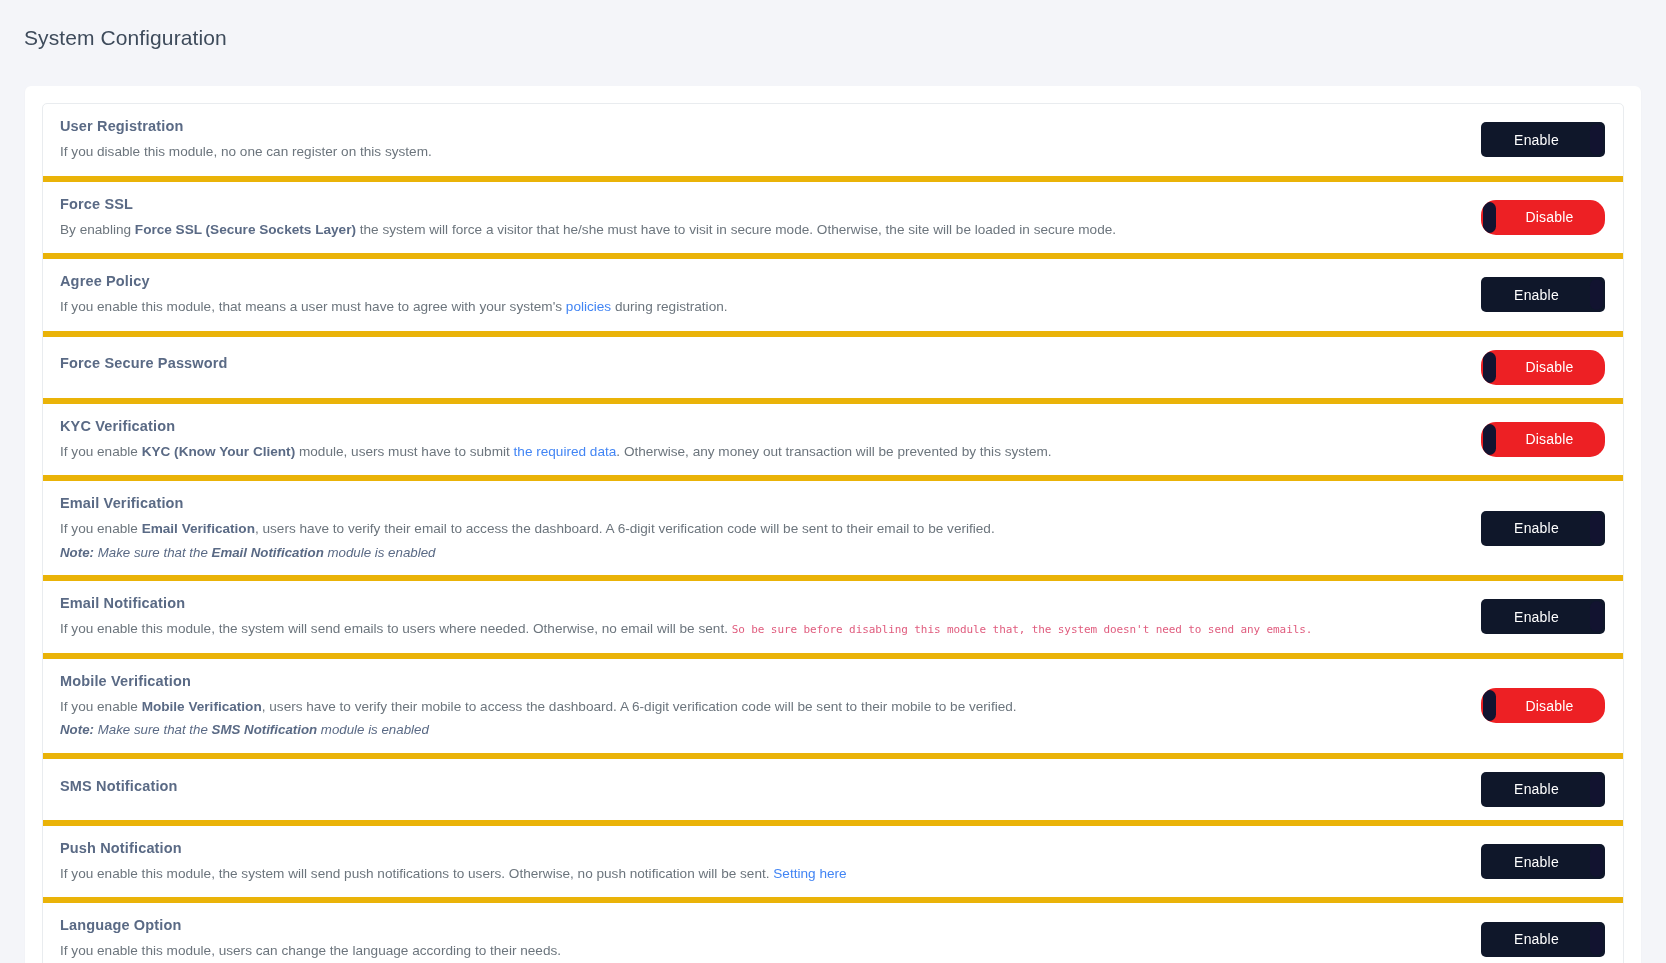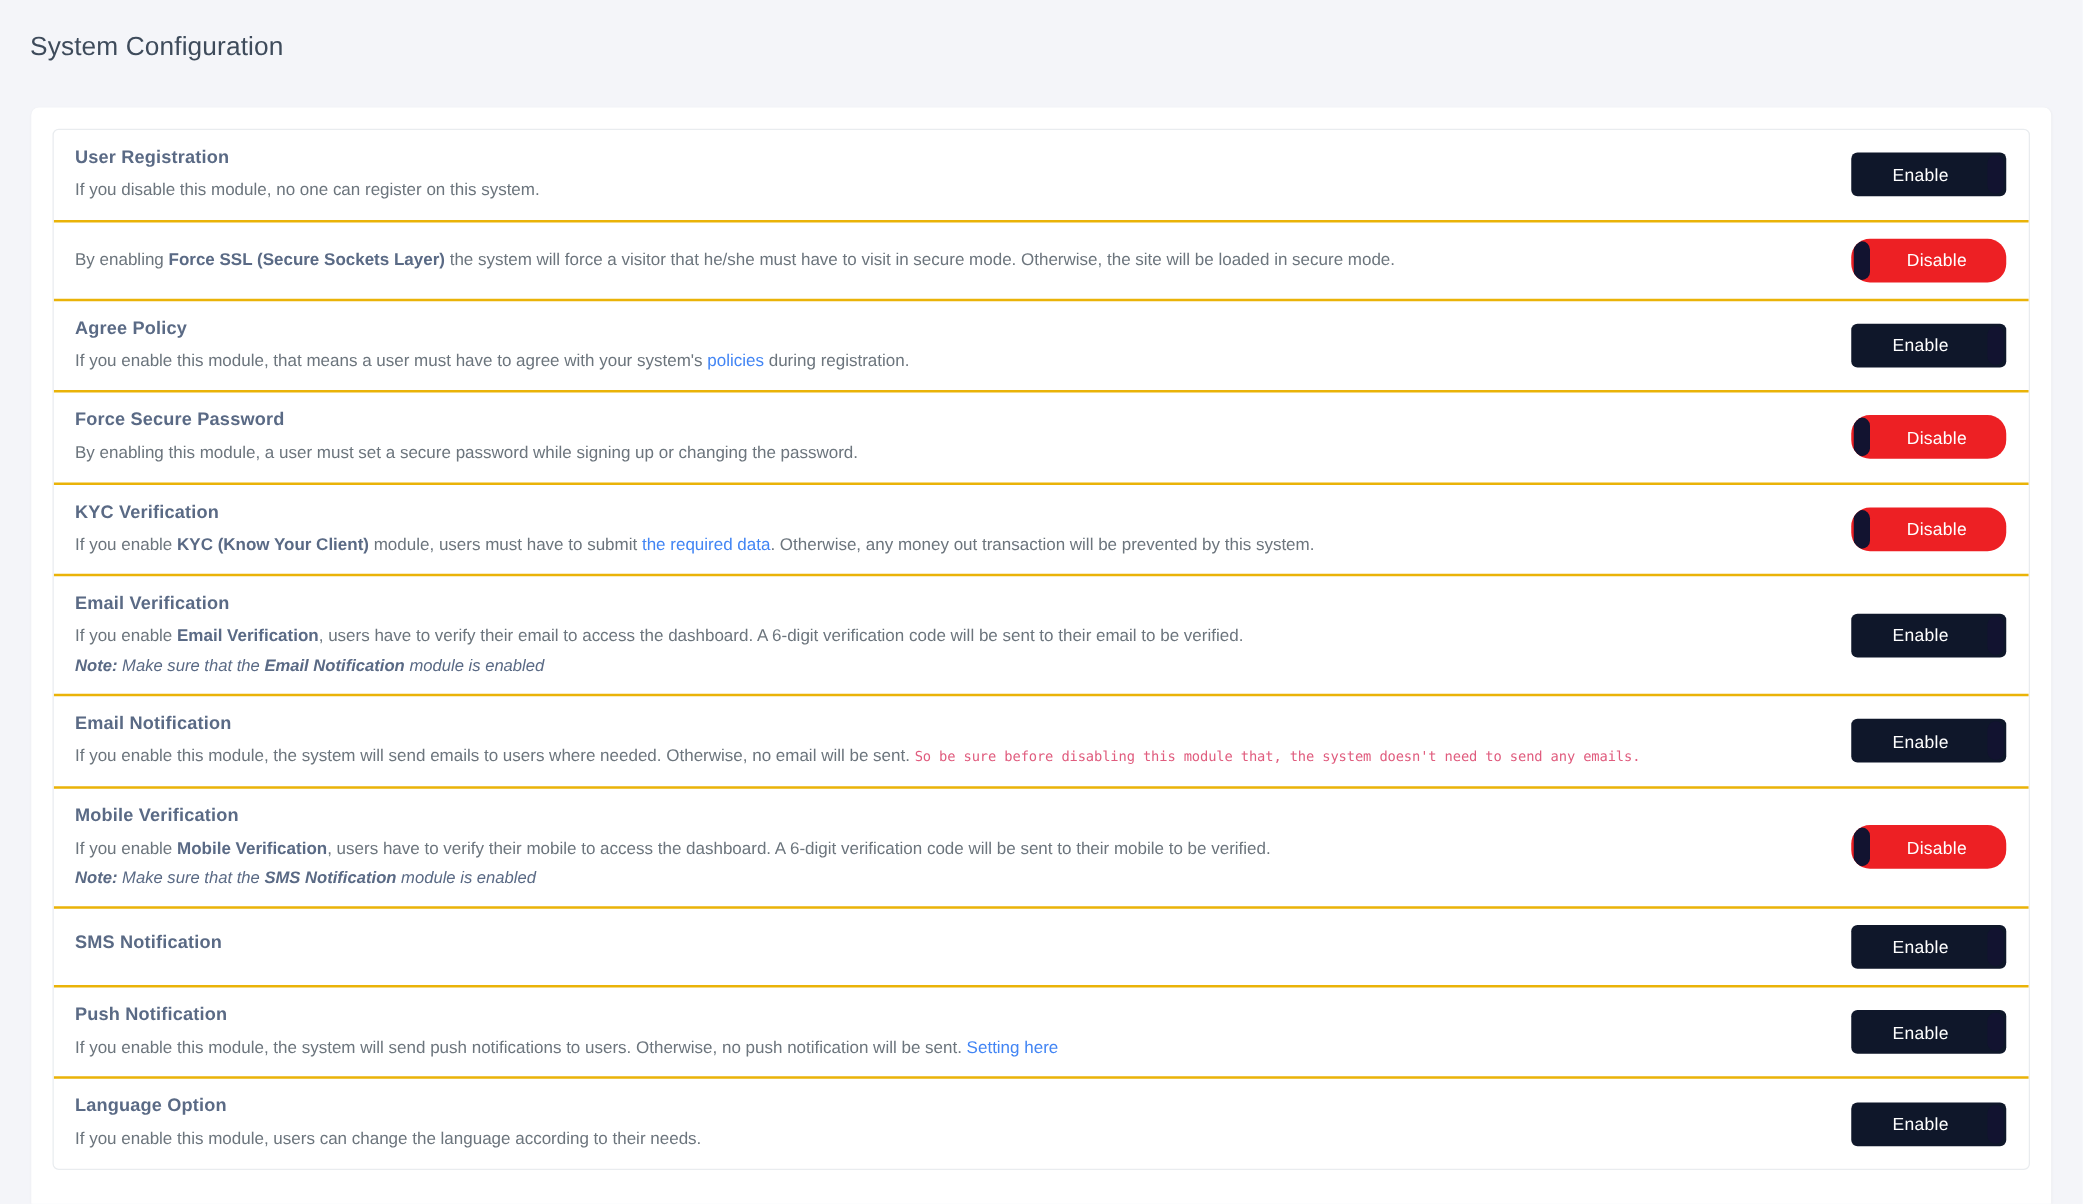--- a/index.html
+++ b/index.html
@@ -41,21 +41,21 @@
   .module-list {
     border: 1px solid #e9ecef;
     border-radius: 5px;
     overflow: hidden;
   }
 
   .module-row {
     display: flex;
     align-items: center;
     justify-content: space-between;
-    border-bottom: 2px solid #eab308;
+    border-bottom: 6px solid #eab308;
     padding: 13px 18px 13px 17px;
     min-height: 54px;
   }
   .module-row:last-child { border-bottom: none; }
 
   .module-info {
     flex: 1 1 auto;
     padding-right: 18px;
     min-width: 0;
   }
@@ -167,20 +167,21 @@
           </div>
           <div class="toggle-wrap">
             <button class="toggle on">
               <span class="knob"></span>
               <span class="toggle-label">Enable</span>
             </button>
           </div>
         </div>
         <div class="module-row">
           <div class="module-info">
+            <div class="module-title">Force SSL</div>
             <div class="module-desc"><span>By enabling </span><b>Force SSL (Secure Sockets Layer)</b><span> the system will force a visitor that he/she must have to visit in secure mode. Otherwise, the site will be loaded in secure mode.</span></div>
           </div>
           <div class="toggle-wrap">
             <button class="toggle off">
               <span class="knob"></span>
               <span class="toggle-label">Disable</span>
             </button>
           </div>
         </div>
         <div class="module-row">
@@ -191,21 +192,20 @@
           <div class="toggle-wrap">
             <button class="toggle on">
               <span class="knob"></span>
               <span class="toggle-label">Enable</span>
             </button>
           </div>
         </div>
         <div class="module-row">
           <div class="module-info">
             <div class="module-title">Force Secure Password</div>
-            <div class="module-desc"><span>By enabling this module, a user must set a secure password while signing up or changing the password.</span></div>
           </div>
           <div class="toggle-wrap">
             <button class="toggle off">
               <span class="knob"></span>
               <span class="toggle-label">Disable</span>
             </button>
           </div>
         </div>
         <div class="module-row">
           <div class="module-info">

